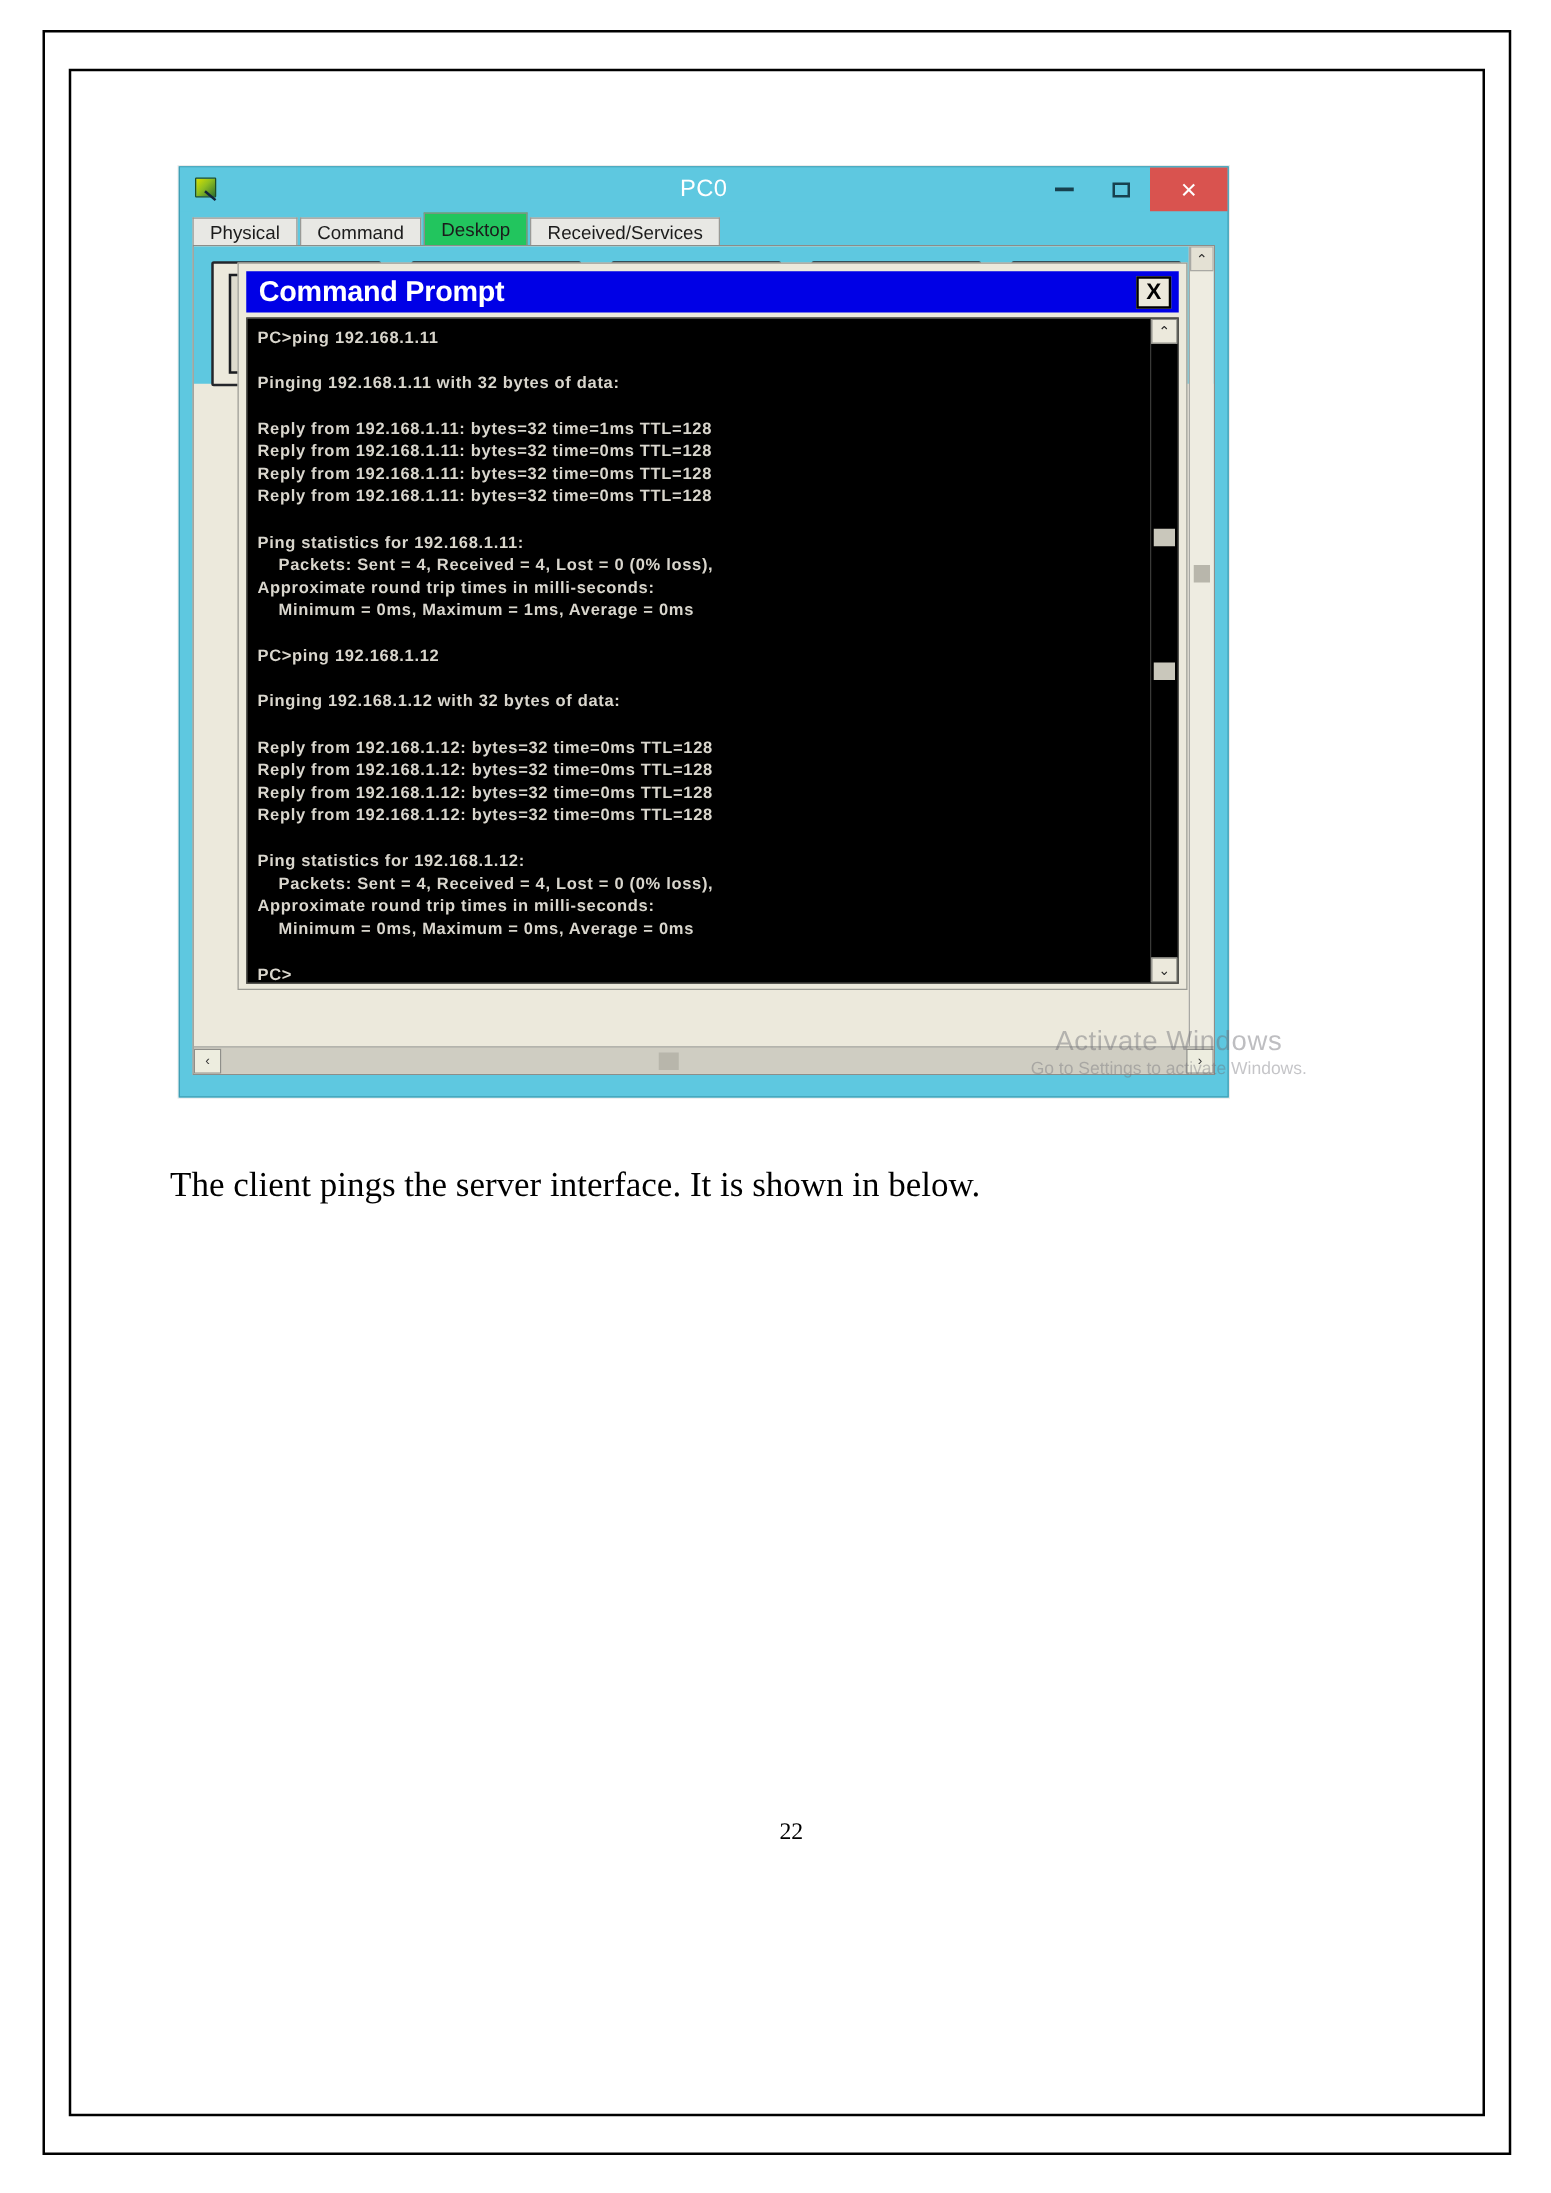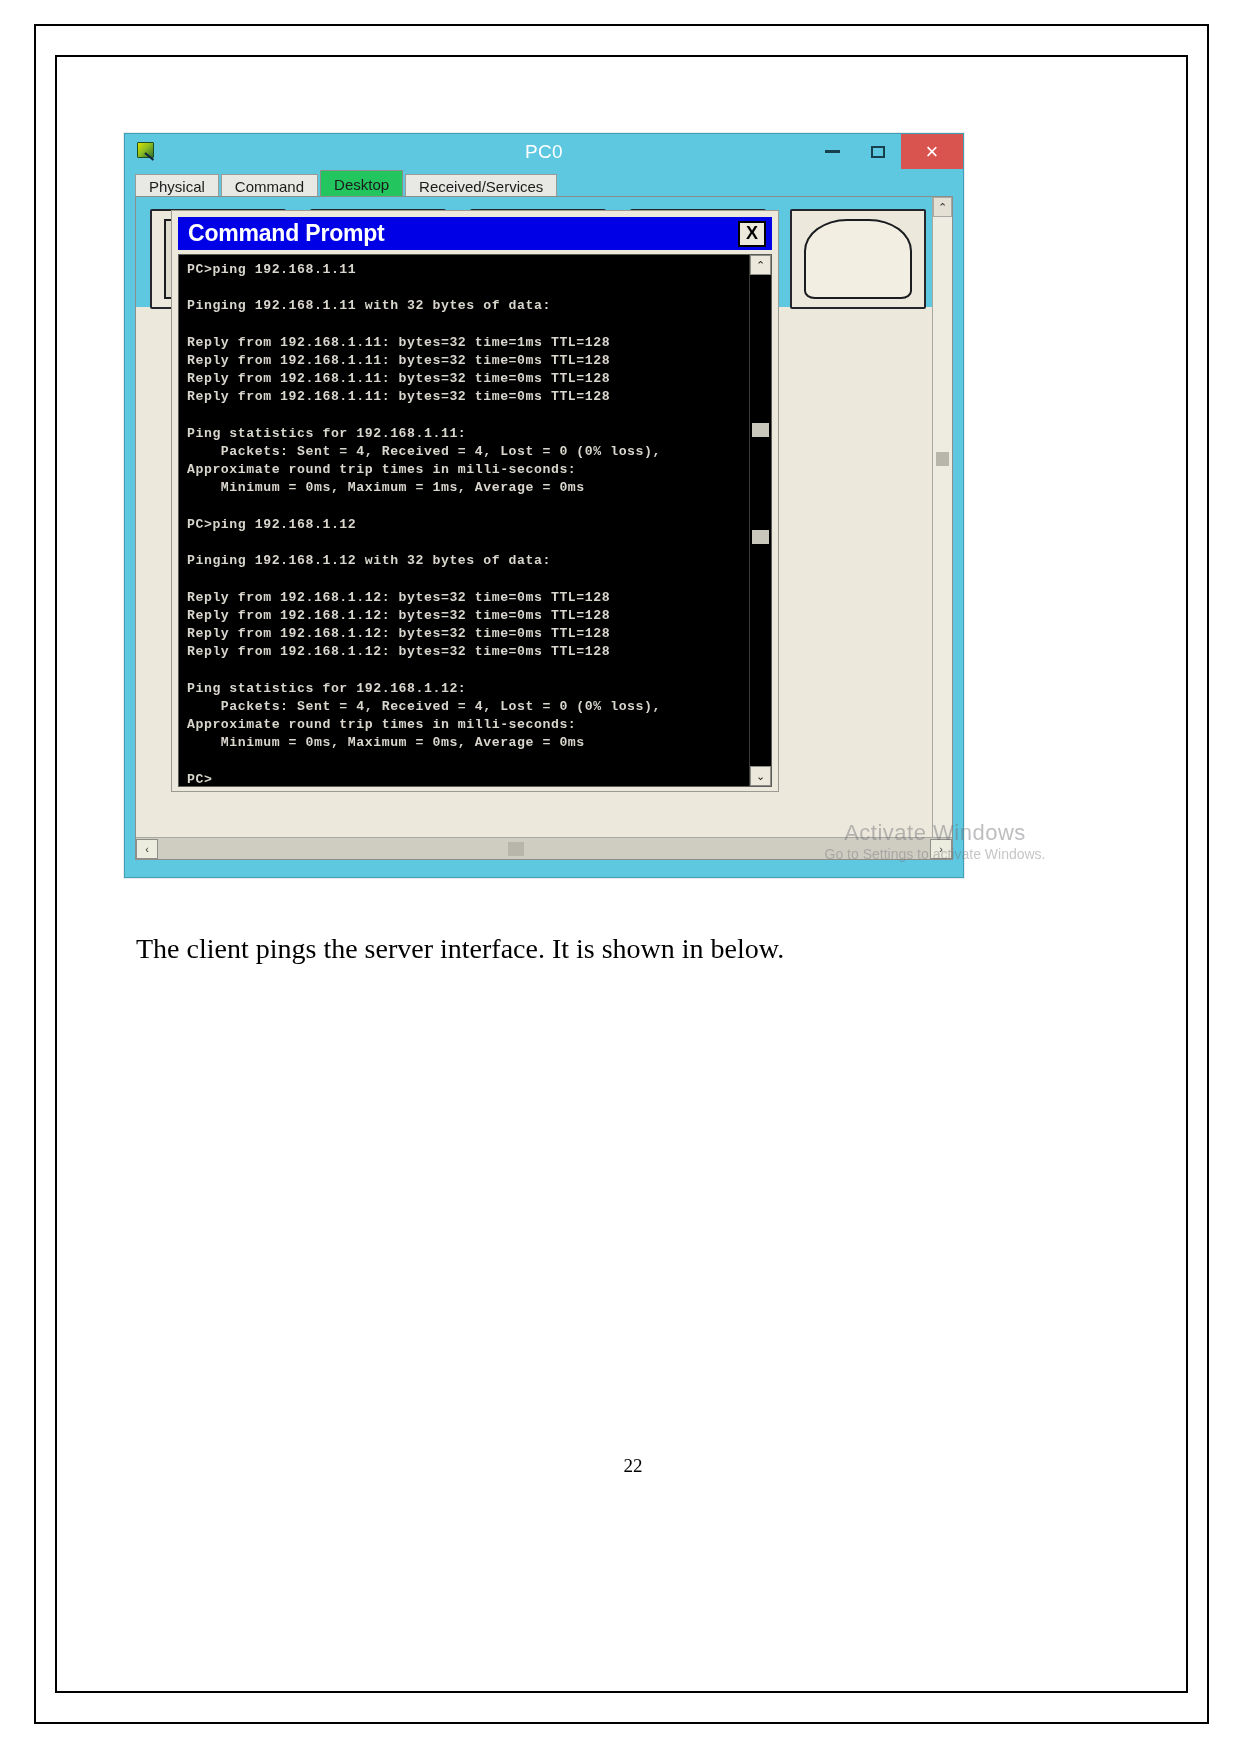--- a/index.html
+++ b/index.html
@@ -31,21 +31,21 @@
     top: 55px;
     width: 1133px;
     height: 1638px;
     border: 2px solid #000;
     box-sizing: border-box;
   }
 
   
   .pt-window {
     position: absolute;
-    left: 124px;
+    left: 143px;
     top: 133px;
     width: 840px;
     height: 745px;
     background: #5ec8e0;
     border: 1px solid #3f9fb5;
     box-sizing: border-box;
     box-shadow: 0 0 0 1px rgba(0,0,0,0.08);
   }
 
   .pt-titlebar {
@@ -264,21 +264,21 @@
     width: 16px;
     height: 14px;
     background: #b8b6ab;
   }
 
   
   .cmd-window {
     position: absolute;
     left: 35px;
     top: 13px;
-    width: 608px;
+    width: 760px;
     height: 582px;
     background: #ece9dc;
     border: 1px solid #9b9b94;
     box-sizing: border-box;
     padding: 6px;
   }
   .cmd-titlebar {
     height: 33px;
     background: #0000e6;
     display: flex;
@@ -317,21 +317,21 @@
     border: 1px solid #5d5d58;
     box-sizing: border-box;
     overflow: hidden;
   }
   .cmd-text {
     position: absolute;
     left: 8px;
     top: 6px;
     right: 26px;
     color: #d9d6cd;
-    font-family: Liberation Mono, monospace;
+    font-family: Liberation Sans, sans-serif;
     font-size: 13.2px;
     line-height: 18.2px;
     white-space: pre;
     letter-spacing: 0.55px;
     font-weight: bold;
   }
   .cmd-vscroll {
     position: absolute;
     right: 0; top: 0; bottom: 0;
     width: 22px;

